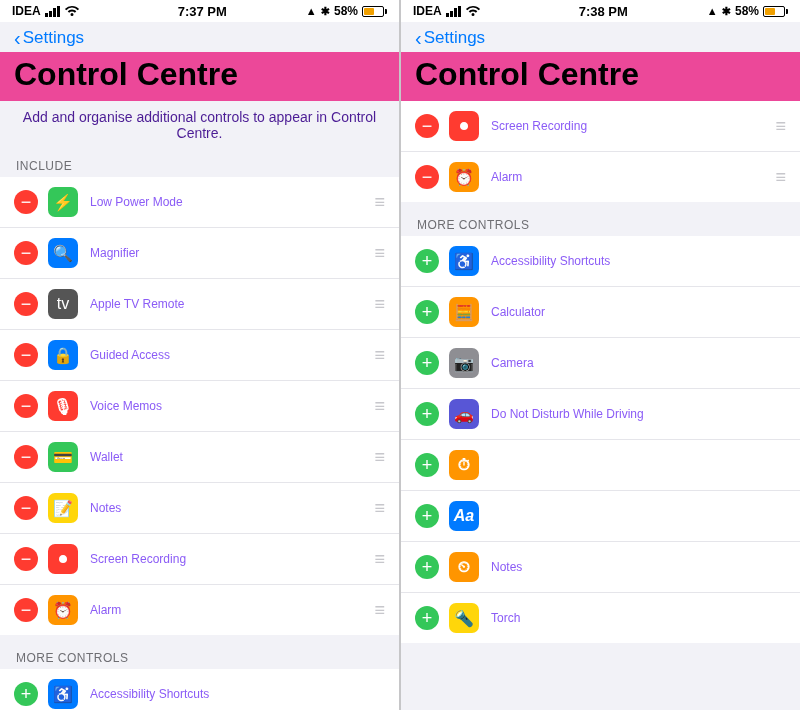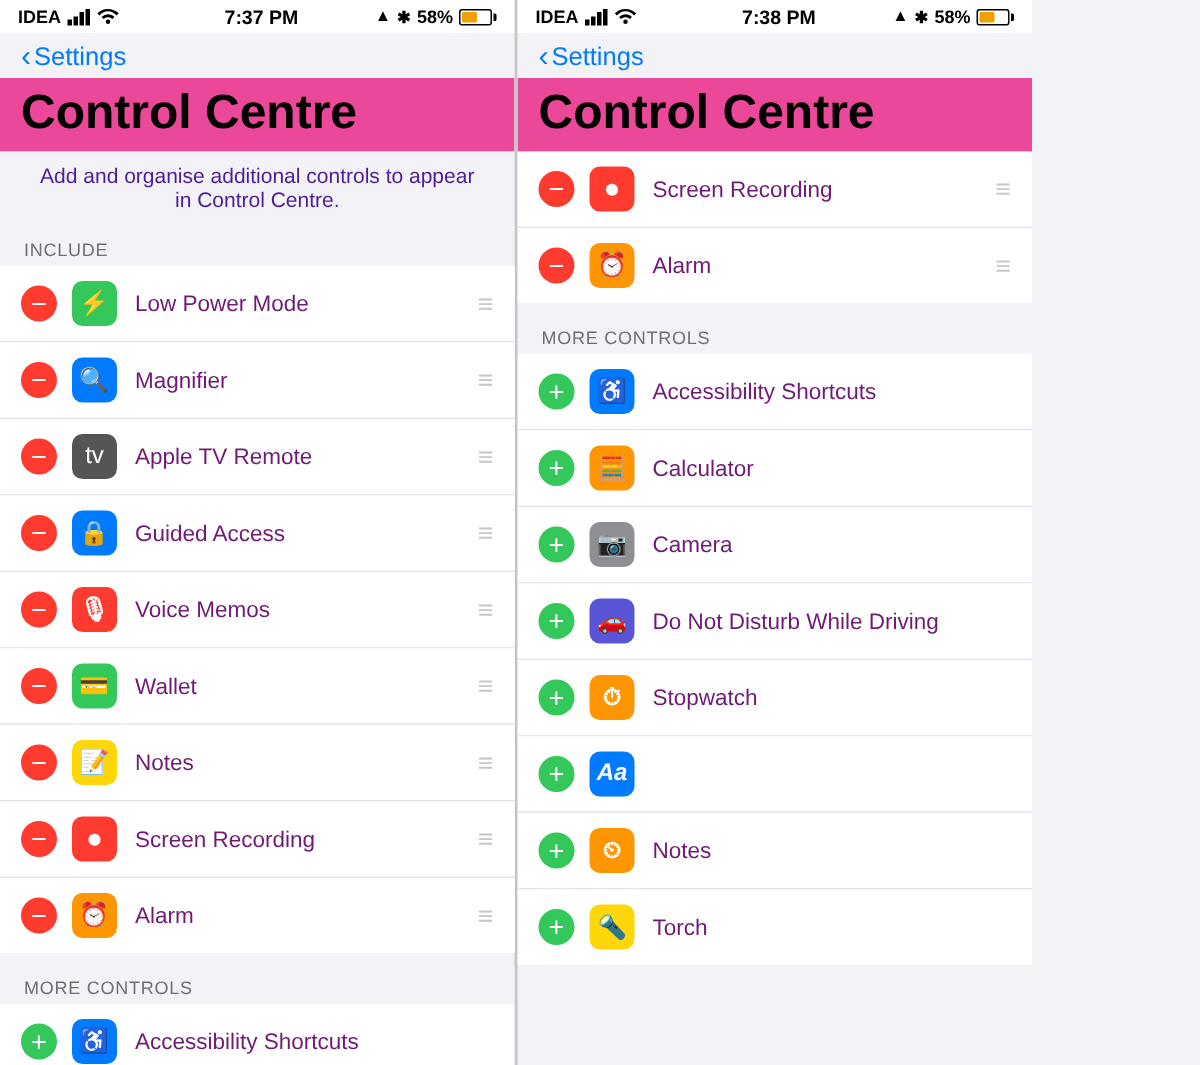--- a/index.html
+++ b/index.html
@@ -7,21 +7,21 @@
       font-family: -apple-system, 'Helvetica Neue', Arial, sans-serif;
       display: flex;
       width: 800px;
       height: 710px;
       overflow: hidden;
       background: #f2f2f7;
     }
 
     
     .panel {
-      width: 344px;
+      width: 400px;
       height: 710px;
       background: #f2f2f7;
       display: flex;
       flex-direction: column;
       overflow: hidden;
       border-right: 1px solid #c6c6c8;
     }
 
     
     .status-bar {
@@ -141,22 +141,22 @@
       display: flex;
       align-items: center;
       justify-content: center;
       margin-right: 12px;
       flex-shrink: 0;
       font-size: 16px;
     }
 
     .item-label {
       flex: 1;
-      font-size: 15px;
-      color: #701a75;
+      font-size: 12px;
+      color: #8b5cf6;
     }
 
     .drag-handle {
       color: #c7c7cc;
       font-size: 18px;
       margin-left: 8px;
       cursor: grab;
     }
 
     
@@ -401,21 +401,20 @@
           <span class="item-label">Camera</span>
         </div>
         <div class="list-item">
           <button class="btn-add">+</button>
           <div class="app-icon" style="background: rgb(88, 86, 214); color: rgb(255, 255, 255); font-size: 16px; font-weight: 600;">🚗</div>
           <span class="item-label">Do Not Disturb While Driving</span>
         </div>
         <div class="list-item">
           <button class="btn-add">+</button>
           <div class="app-icon" style="background: rgb(255, 149, 0); color: rgb(255, 255, 255); font-size: 16px; font-weight: 600;">⏱</div>
-          <span class="item-label">Stopwatch</span>
         </div>
         <div class="list-item">
           <button class="btn-add">+</button>
           <div class="app-icon" style="background: rgb(0, 122, 255); color: rgb(255, 255, 255); font-size: 16px; font-weight: 600; font-style: italic;">Aa</div>
         </div>
         <div class="list-item">
           <button class="btn-add">+</button>
           <div class="app-icon" style="background: rgb(255, 149, 0); color: rgb(255, 255, 255); font-size: 16px; font-weight: 600;">⏲</div>
           <span class="item-label">Notes</span>
         </div>

